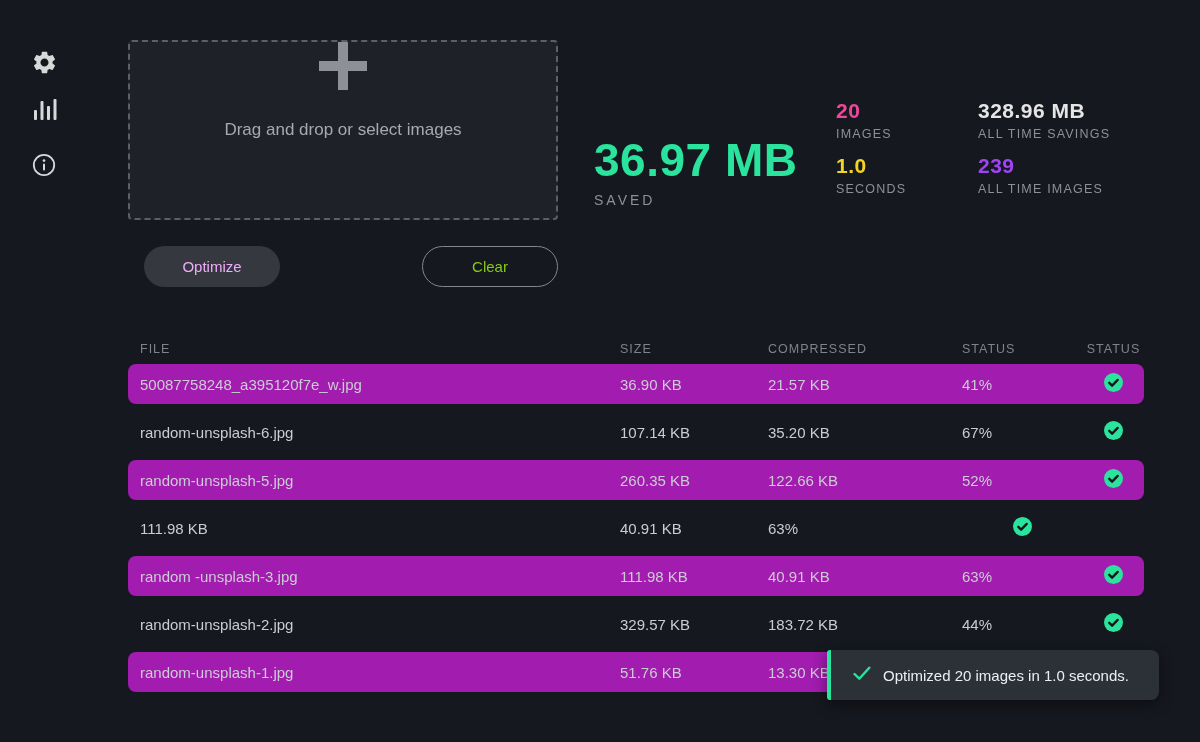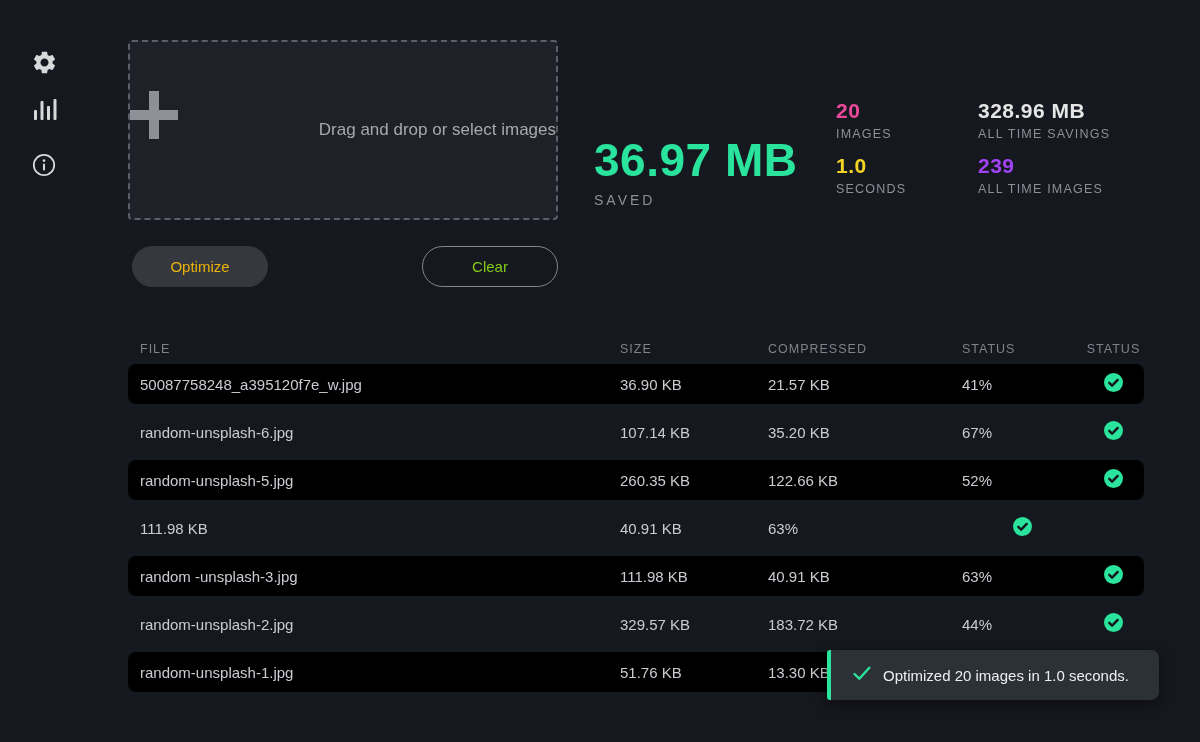--- a/index.html
+++ b/index.html
@@ -12,33 +12,33 @@
   }
   
   .side-btn { position:absolute; left:28px; width:32px; height:32px;
     display:flex; align-items:center; justify-content:center;
     background:none; border:none; cursor:pointer; }
   .side-btn svg { display:block; }
   
   .dropzone {
     position:absolute; left:128px; top:40px; width:430px; height:180px;
     background:#1e2127; border:2px dashed #5b5f67; border-radius:4px;
-    display:flex; flex-direction:row; align-items:center; justify-content:space-between;
+    display:flex; flex-direction:column; align-items:center; justify-content:flex-start;
     cursor:pointer;
   }
   .plus { position:relative; width:48px; height:48px; margin-bottom:30px; }
   .plus::before, .plus::after { content:""; position:absolute; background:#8d9096; }
   .plus::before { left:0; top:19px; width:48px; height:10px; }
   .plus::after  { left:19px; top:0; width:10px; height:48px; }
   .dz-label { font-size:17px; color:#a6a9af; }
   
   .btn { position:absolute; top:246px; width:136px; height:41px;
     border-radius:21px; font-size:15px; cursor:pointer;
     font-family:"Liberation Sans", sans-serif; }
-  .btn-optimize { left:132px; background:#35383f; border:none; color:#eab308; }
+  .btn-optimize { left:144px; background:#35383f; border:none; color:#f0abfc; }
   .btn-clear { left:422px; background:transparent; border:1.5px solid #83878e; color:#84cc16; }
   
   .stat-saved { position:absolute; left:594px; top:137px; }
   .stat-saved .big { font-size:46px; font-weight:bold; color:#2ae39d; line-height:1; letter-spacing:.5px; }
   .stat-saved .cap { margin-top:9px; font-size:14px; color:#8d9097; letter-spacing:3px; }
   .stat-col { position:absolute; top:99px; }
   .stat-col-a { left:836px; }
   .stat-col-b { left:978px; }
   .stat-val { font-size:21px; font-weight:bold; line-height:23px; letter-spacing:.5px; }
   .stat-cap { margin-top:5px; font-size:12.5px; color:#8d9097; letter-spacing:1.2px; }
@@ -49,21 +49,21 @@
   .c-purple { color:#a043f5; }
   
   .tbl-grid { display:grid; grid-template-columns:480px 148px 194px 121px 61px; align-items:center; }
   .tbl-head {
     position:absolute; left:128px; top:336px; width:1016px; height:26px;
     padding-left:12px; font-size:12.5px; color:#7f838a; letter-spacing:1px;
   }
   .tbl-head .h-status { text-align:center; }
   .tbl-body { position:absolute; left:128px; top:364px; width:1016px; }
   .row { height:40px; margin-bottom:8px; padding-left:12px; border-radius:8px; font-size:15px; color:#caccd2; }
-  .row.alt { background:#000000; }
+  .row.alt { background:#a21caf; }
   .cell-status { display:flex; justify-content:center; }
   
   .toast {
     position:absolute; left:827px; top:650px; width:332px; height:50px;
     background:#2c3037; border-left:4px solid #2ae39d;
     border-radius:3px 8px 8px 3px;
     display:flex; align-items:center; z-index:5;
     box-shadow:0 4px 14px rgba(0,0,0,.45);
   }
   .toast svg { margin-left:22px; flex:none; }

